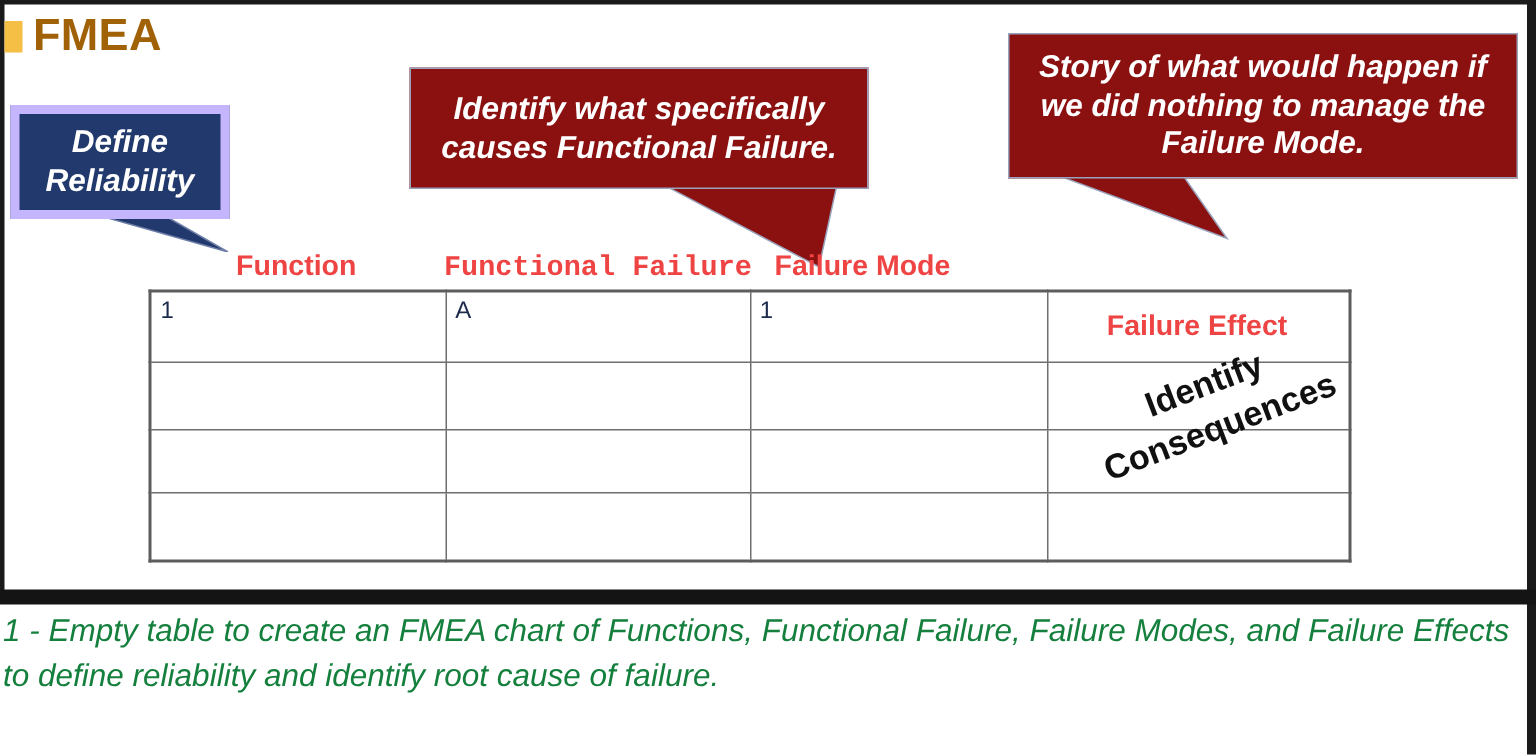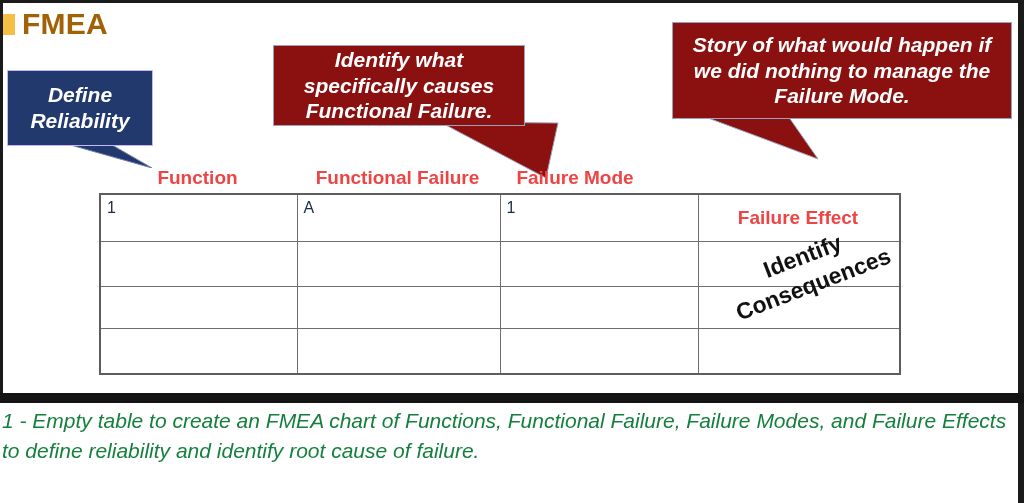--- a/index.html
+++ b/index.html
@@ -82,21 +82,21 @@
     line-height: 1.22;
     display: flex;
     align-items: center;
     justify-content: center;
     text-align: center;
     padding: 16px 10px;
     z-index: 4;
   }
   .callout.blue {
     background: #21396c;
-    border: 1px solid #c4b5fd;
+    border: 6px solid #c4b5fd;
   }
   .callout.red {
     background: #8b1010;
     border: 1px solid #9aa3bd;
   }
   .callout-tail {
     position: absolute;
     z-index: 3;
   }
 
@@ -107,21 +107,21 @@
     font-size: 21px;
   }
   #tail-define-reliability {
     left: 60px; top: 142px;
     width: 100px; height: 26px;
   }
 
   
   #callout-identify-causes {
     left: 273px; top: 45px;
-    width: 252px; height: 81px;
+    width: 306px; height: 81px;
     font-size: 21px;
   }
   #tail-identify-causes {
     left: 440px; top: 122px;
     width: 120px; height: 56px;
   }
 
   
   #callout-failure-story {
     left: 672px; top: 22px;
@@ -139,21 +139,21 @@
     font-family: "Liberation Sans", sans-serif;
     font-size: 19px;
     font-weight: bold;
     color: #ef4444;
     text-align: center;
     white-space: nowrap;
     top: 167px;
     z-index: 5;
   }
   #header-function        { left: 99px;  width: 197px; }
-  #header-functional-failure { left: 296px; width: 203px; }
+  #header-functional-failure { left: 296px; width: 203px; font-family: Liberation Mono, monospace; }
   #header-failure-mode    { left: 476px; width: 198px; }
   #header-failure-effect  { left: 697px; width: 202px; margin-top: 40px; }
 
   
   #fmea-table {
     position: absolute;
     left: 99px; top: 193px;
     width: 800px; height: 180px;
     border-collapse: collapse;
     table-layout: fixed;

